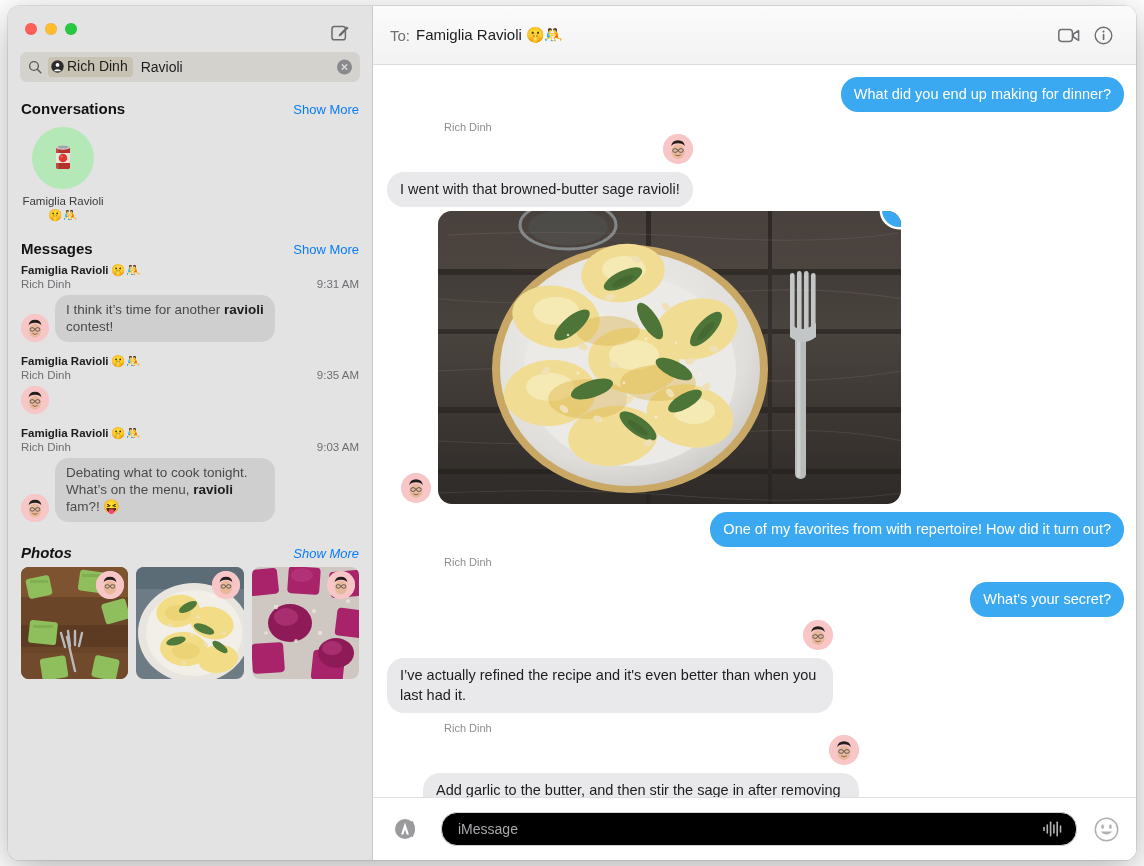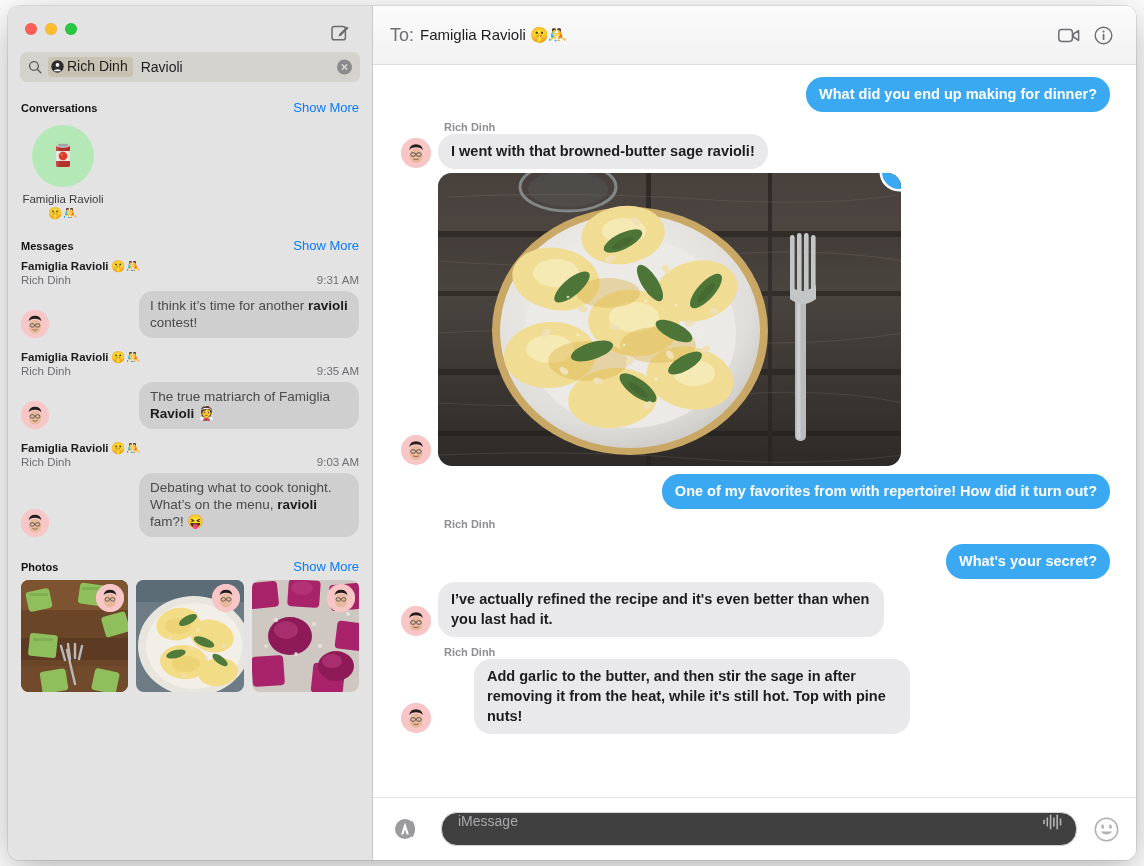--- a/index.html
+++ b/index.html
@@ -113,21 +113,21 @@
   
   .sec-head {
     display: flex;
     align-items: baseline;
     justify-content: space-between;
     padding: 0 13px;
     margin-top: 18px;
     margin-bottom: 6px;
   }
   .sec-title {
-    font-size: 11px;
+    font-size: 15px;
     font-weight: bold;
     color: #121212;
   }
   .show-more {
     font-size: 13px;
     color: #0a7cf5;
     cursor: pointer;
   }
 
   
@@ -179,21 +179,20 @@
   }
   .mr-time {
     font-size: 11.5px;
     color: #6e6e73;
   }
   .mr-body {
     display: flex;
     align-items: flex-end;
     gap: 6px;
     margin-top: 5px;
-    justify-content: space-between;
   }
   .mr-avatar {
     width: 28px; height: 28px;
     border-radius: 50%;
     background: #f7c7c7;
     flex: 0 0 28px;
     overflow: hidden;
     position: relative;
   }
   .mr-bubble {
@@ -255,57 +254,56 @@
   .conv-header {
     height: 58px;
     flex: 0 0 58px;
     background: linear-gradient(#fbfbfb,#f2f2f2);
     border-bottom: 1px solid #dcdcdc;
     display: flex;
     align-items: center;
     padding: 0 16px 0 17px;
   }
   .to-label {
-    font-size: 18px;
+    font-size: 15px;
     color: #6e6e73;
     margin-right: 6px;
   }
   .to-name {
     font-size: 15px;
     color: #1d1d1f;
   }
   .header-spacer { flex: 1 1 auto; }
   .hdr-icon {
     width: 34px; height: 30px;
     display: flex; align-items: center; justify-content: center;
     cursor: pointer;
   }
 
   
   .thread {
     flex: 1 1 auto;
     overflow: hidden;
-    padding: 10px 26px 4px 14px;
+    padding: 10px 12px 4px 14px;
     position: relative;
-    font-weight: bold;
   }
 
   .row { display: flex; margin-bottom: 3px; position: relative; }
   .row.out { justify-content: flex-end; }
   .row.in  { justify-content: flex-start; }
 
   .sender {
     font-size: 11px;
     color: #8e8e93;
     margin-left: 57px;
     margin-top: 9px;
     margin-bottom: 1px;
   }
 
-  .in-wrap { display: flex; align-items: flex-end; gap: 7px; }
+  .in-wrap { display: flex; align-items: flex-end; gap: 7px; flex-direction: column; }
   .thread-avatar {
     width: 30px; height: 30px;
     border-radius: 50%;
     background: #f8c6c6;
     flex: 0 0 30px;
     overflow: hidden;
     margin-left: 14px;
     margin-bottom: 1px;
   }
 
@@ -398,23 +396,23 @@
     display:flex; align-items:center; justify-content:center;
     cursor: pointer;
   }
   .imessage-field {
     flex: 1 1 auto;
     height: 32px;
     margin: 0 16px 0 22px;
     border: 1px solid #d4d4d4;
     border-radius: 16px;
     display: flex;
-    align-items: flex-start;
+    align-items: center;
     padding: 0 12px 0 16px;
-    background: #404040;
+    background: #000000;
   }
   .imessage-placeholder {
     flex: 1 1 auto;
     font-size: 14px;
     color: #a8a8ac;
   }
   .audio-btn { cursor: pointer; display:flex; align-items:center;}
   .emoji-btn {
     width: 27px; height: 27px;
     flex: 0 0 27px;
@@ -535,23 +533,20 @@
             <svg width="28" height="28" viewBox="0 0 28 28">
               <circle cx="14" cy="14" r="14" fill="#f7c7c7"></circle>
               <ellipse cx="14" cy="16.6" rx="6.1" ry="6.8" fill="#e8b89a"></ellipse>
               <path d="M7.6 11.4 q0.6 -5.6 6.4 -5.6 q5.9 0 6.4 5.6 q-1.6 -2.7 -6.4 -2.7 q-4.8 0 -6.4 2.7" fill="#241f1c"></path>
               <ellipse cx="11.3" cy="15.4" rx="2.2" ry="1.8" fill="none" stroke="#4a4a4a" stroke-width="0.8"></ellipse>
               <ellipse cx="16.7" cy="15.4" rx="2.2" ry="1.8" fill="none" stroke="#4a4a4a" stroke-width="0.8"></ellipse>
               <line x1="13.5" y1="15.1" x2="14.5" y2="15.1" stroke="#4a4a4a" stroke-width="0.8"></line>
               <path d="M11.8 19.7 q2.2 1.5 4.4 0" stroke="#8d5f45" stroke-width="0.9" fill="none" stroke-linecap="round"></path>
             </svg>
           </div>
-          <div class="mr-bubble">
-            <span>The true matriarch of Famiglia </span><b>Ravioli</b><span> 👰</span>
-          </div>
         </div>
       </div>
 
       <div class="msg-result" style="margin-top:12px;">
         <div class="mr-head">
           <span class="mr-title">Famiglia Ravioli 🤫🤼</span>
         </div>
         <div class="mr-head">
           <span class="mr-sub">Rich Dinh</span>
           <span class="mr-time">9:03 AM</span>
@@ -568,21 +563,21 @@
               <path d="M11.8 19.7 q2.2 1.5 4.4 0" stroke="#8d5f45" stroke-width="0.9" fill="none" stroke-linecap="round"></path>
             </svg>
           </div>
           <div class="mr-bubble">
             <span>Debating what to cook tonight. What’s on the menu, </span><b>ravioli</b><span> fam?! 😝</span>
           </div>
         </div>
       </div>
     </div>
 
-    <div class="sec-head" style="margin-top:22px;">
+    <div class="sec-head" style="margin-top:22px;font-style:italic;">
       <span class="sec-title">Photos</span>
       <span class="show-more">Show More</span>
     </div>
     <div class="photos-row">
 
       <div class="photo-thumb">
         <svg width="110" height="112" viewBox="0 0 110 112" preserveAspectRatio="none">
           <rect width="110" height="112" fill="#6b4528"></rect>
           <rect y="0" width="110" height="30" fill="#7d5330"></rect>
           <rect y="58" width="110" height="22" fill="#5d3b22"></rect>

